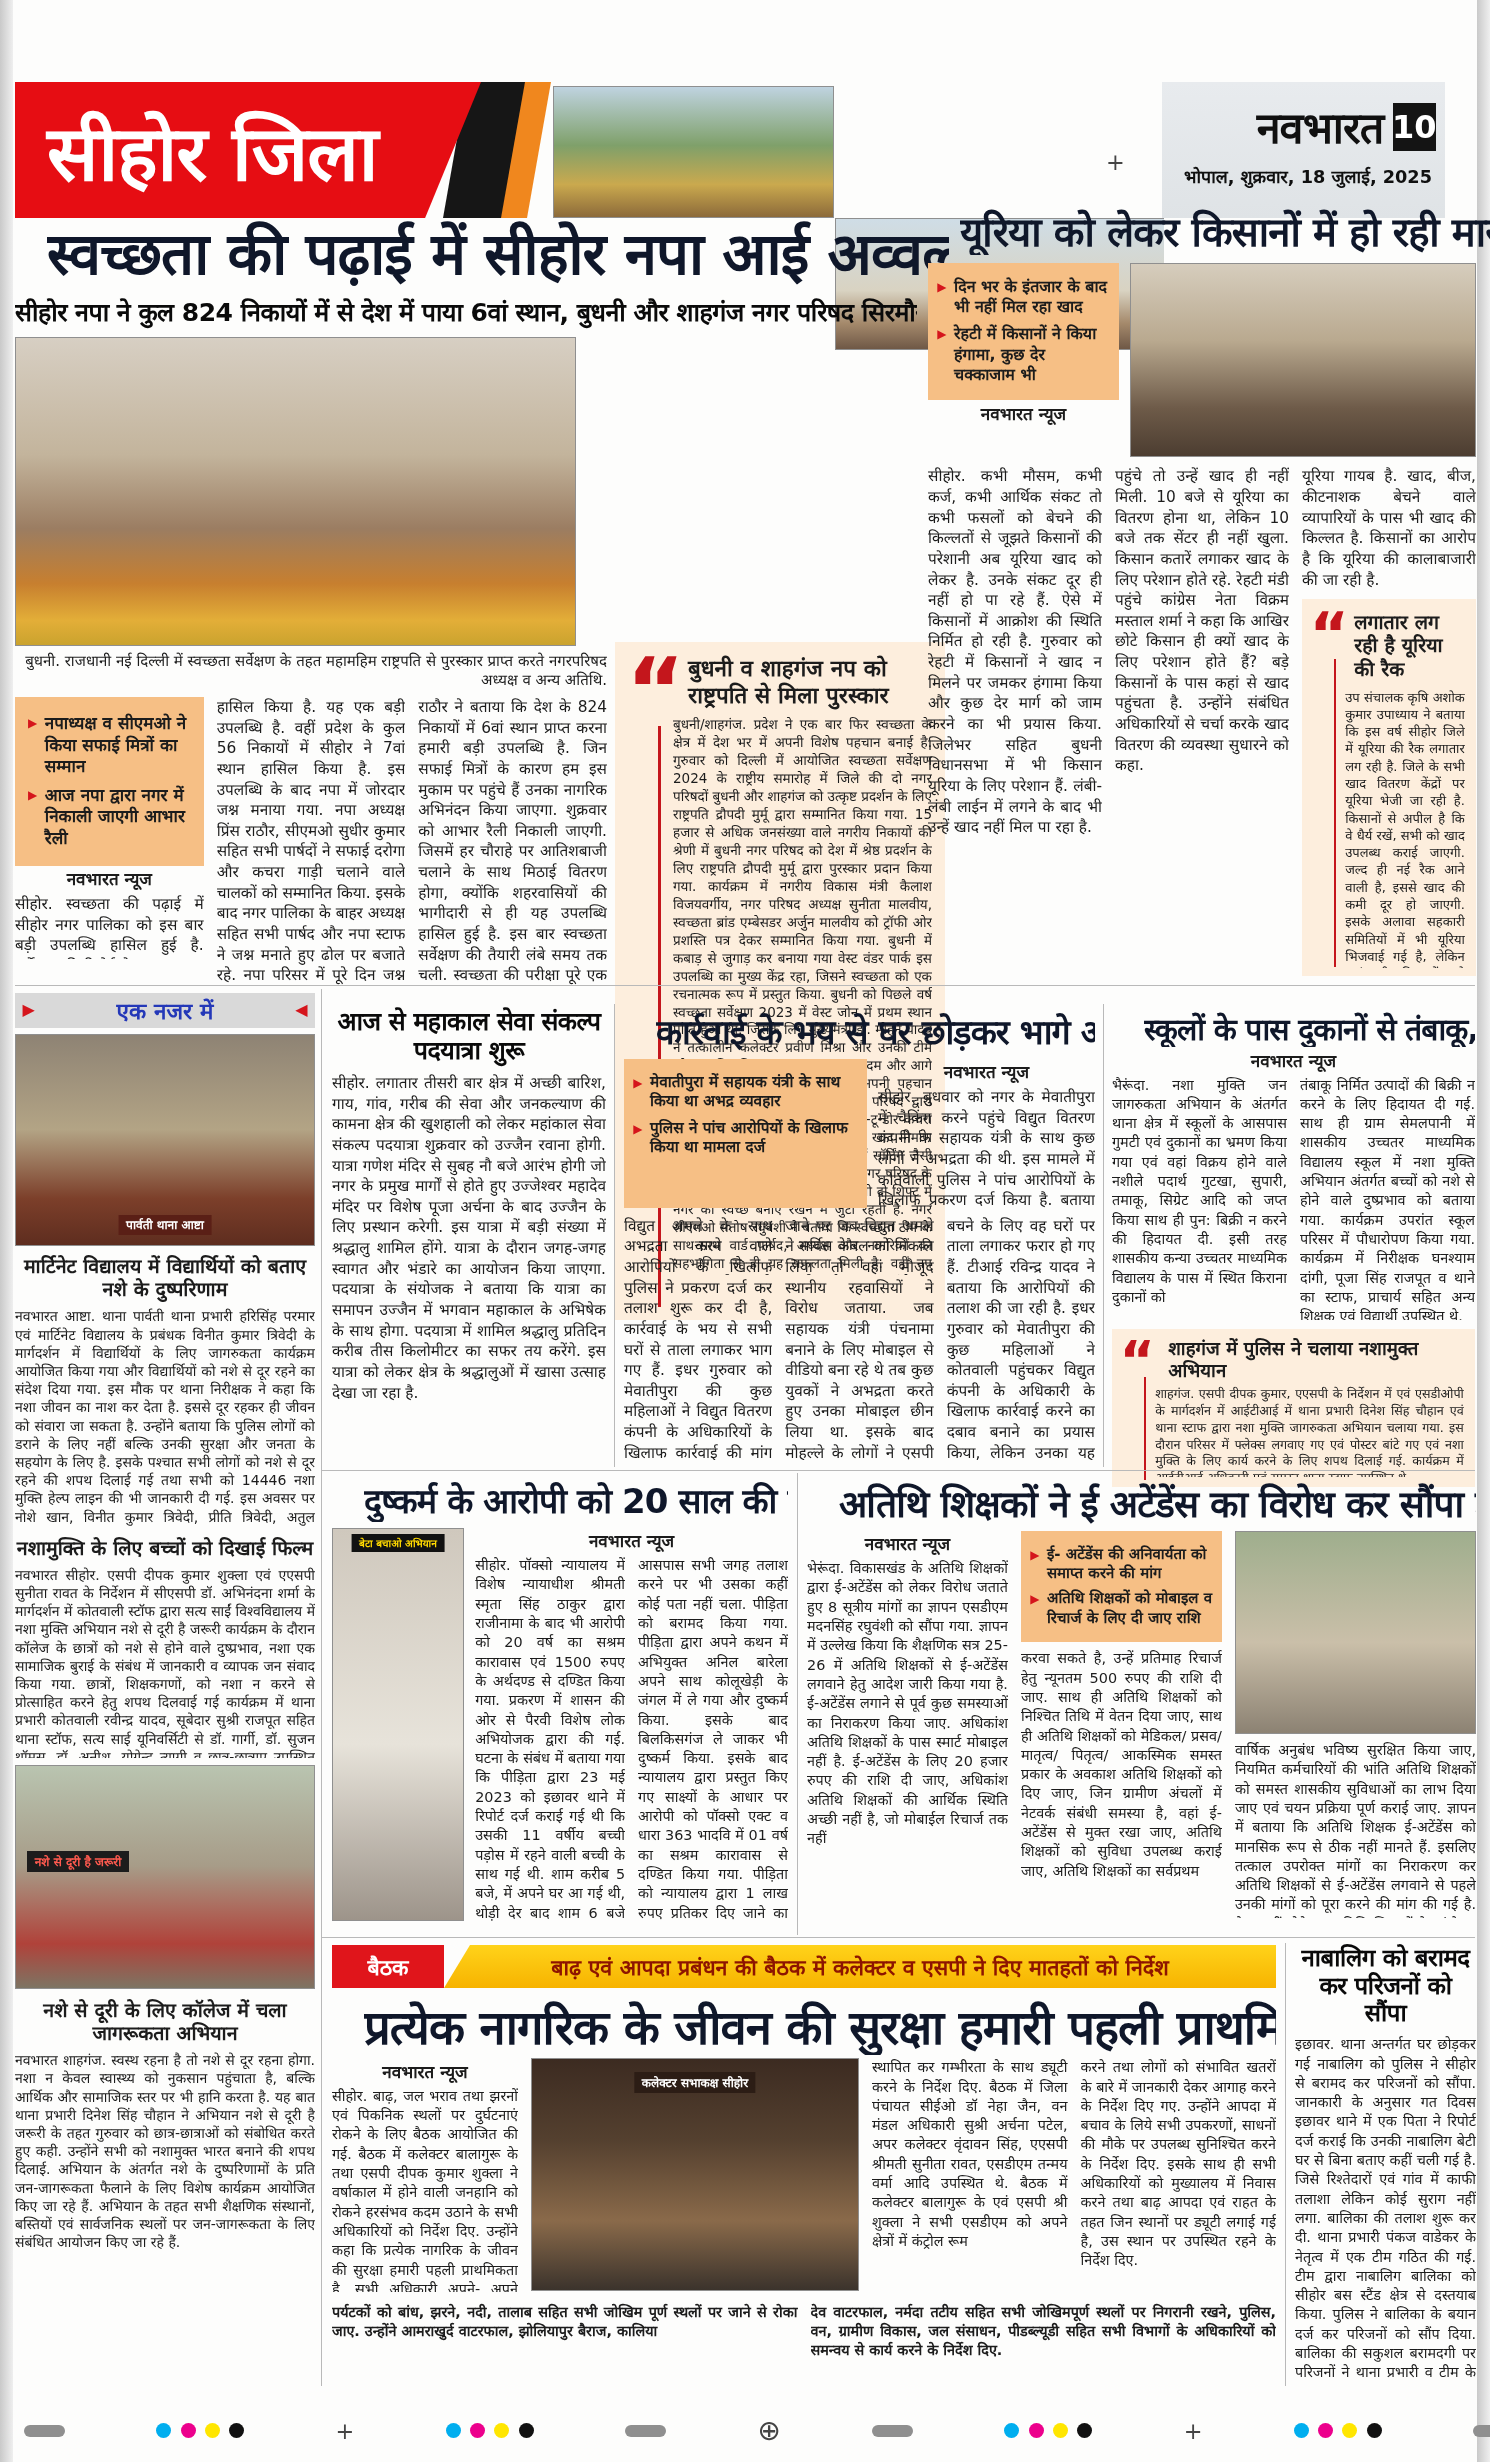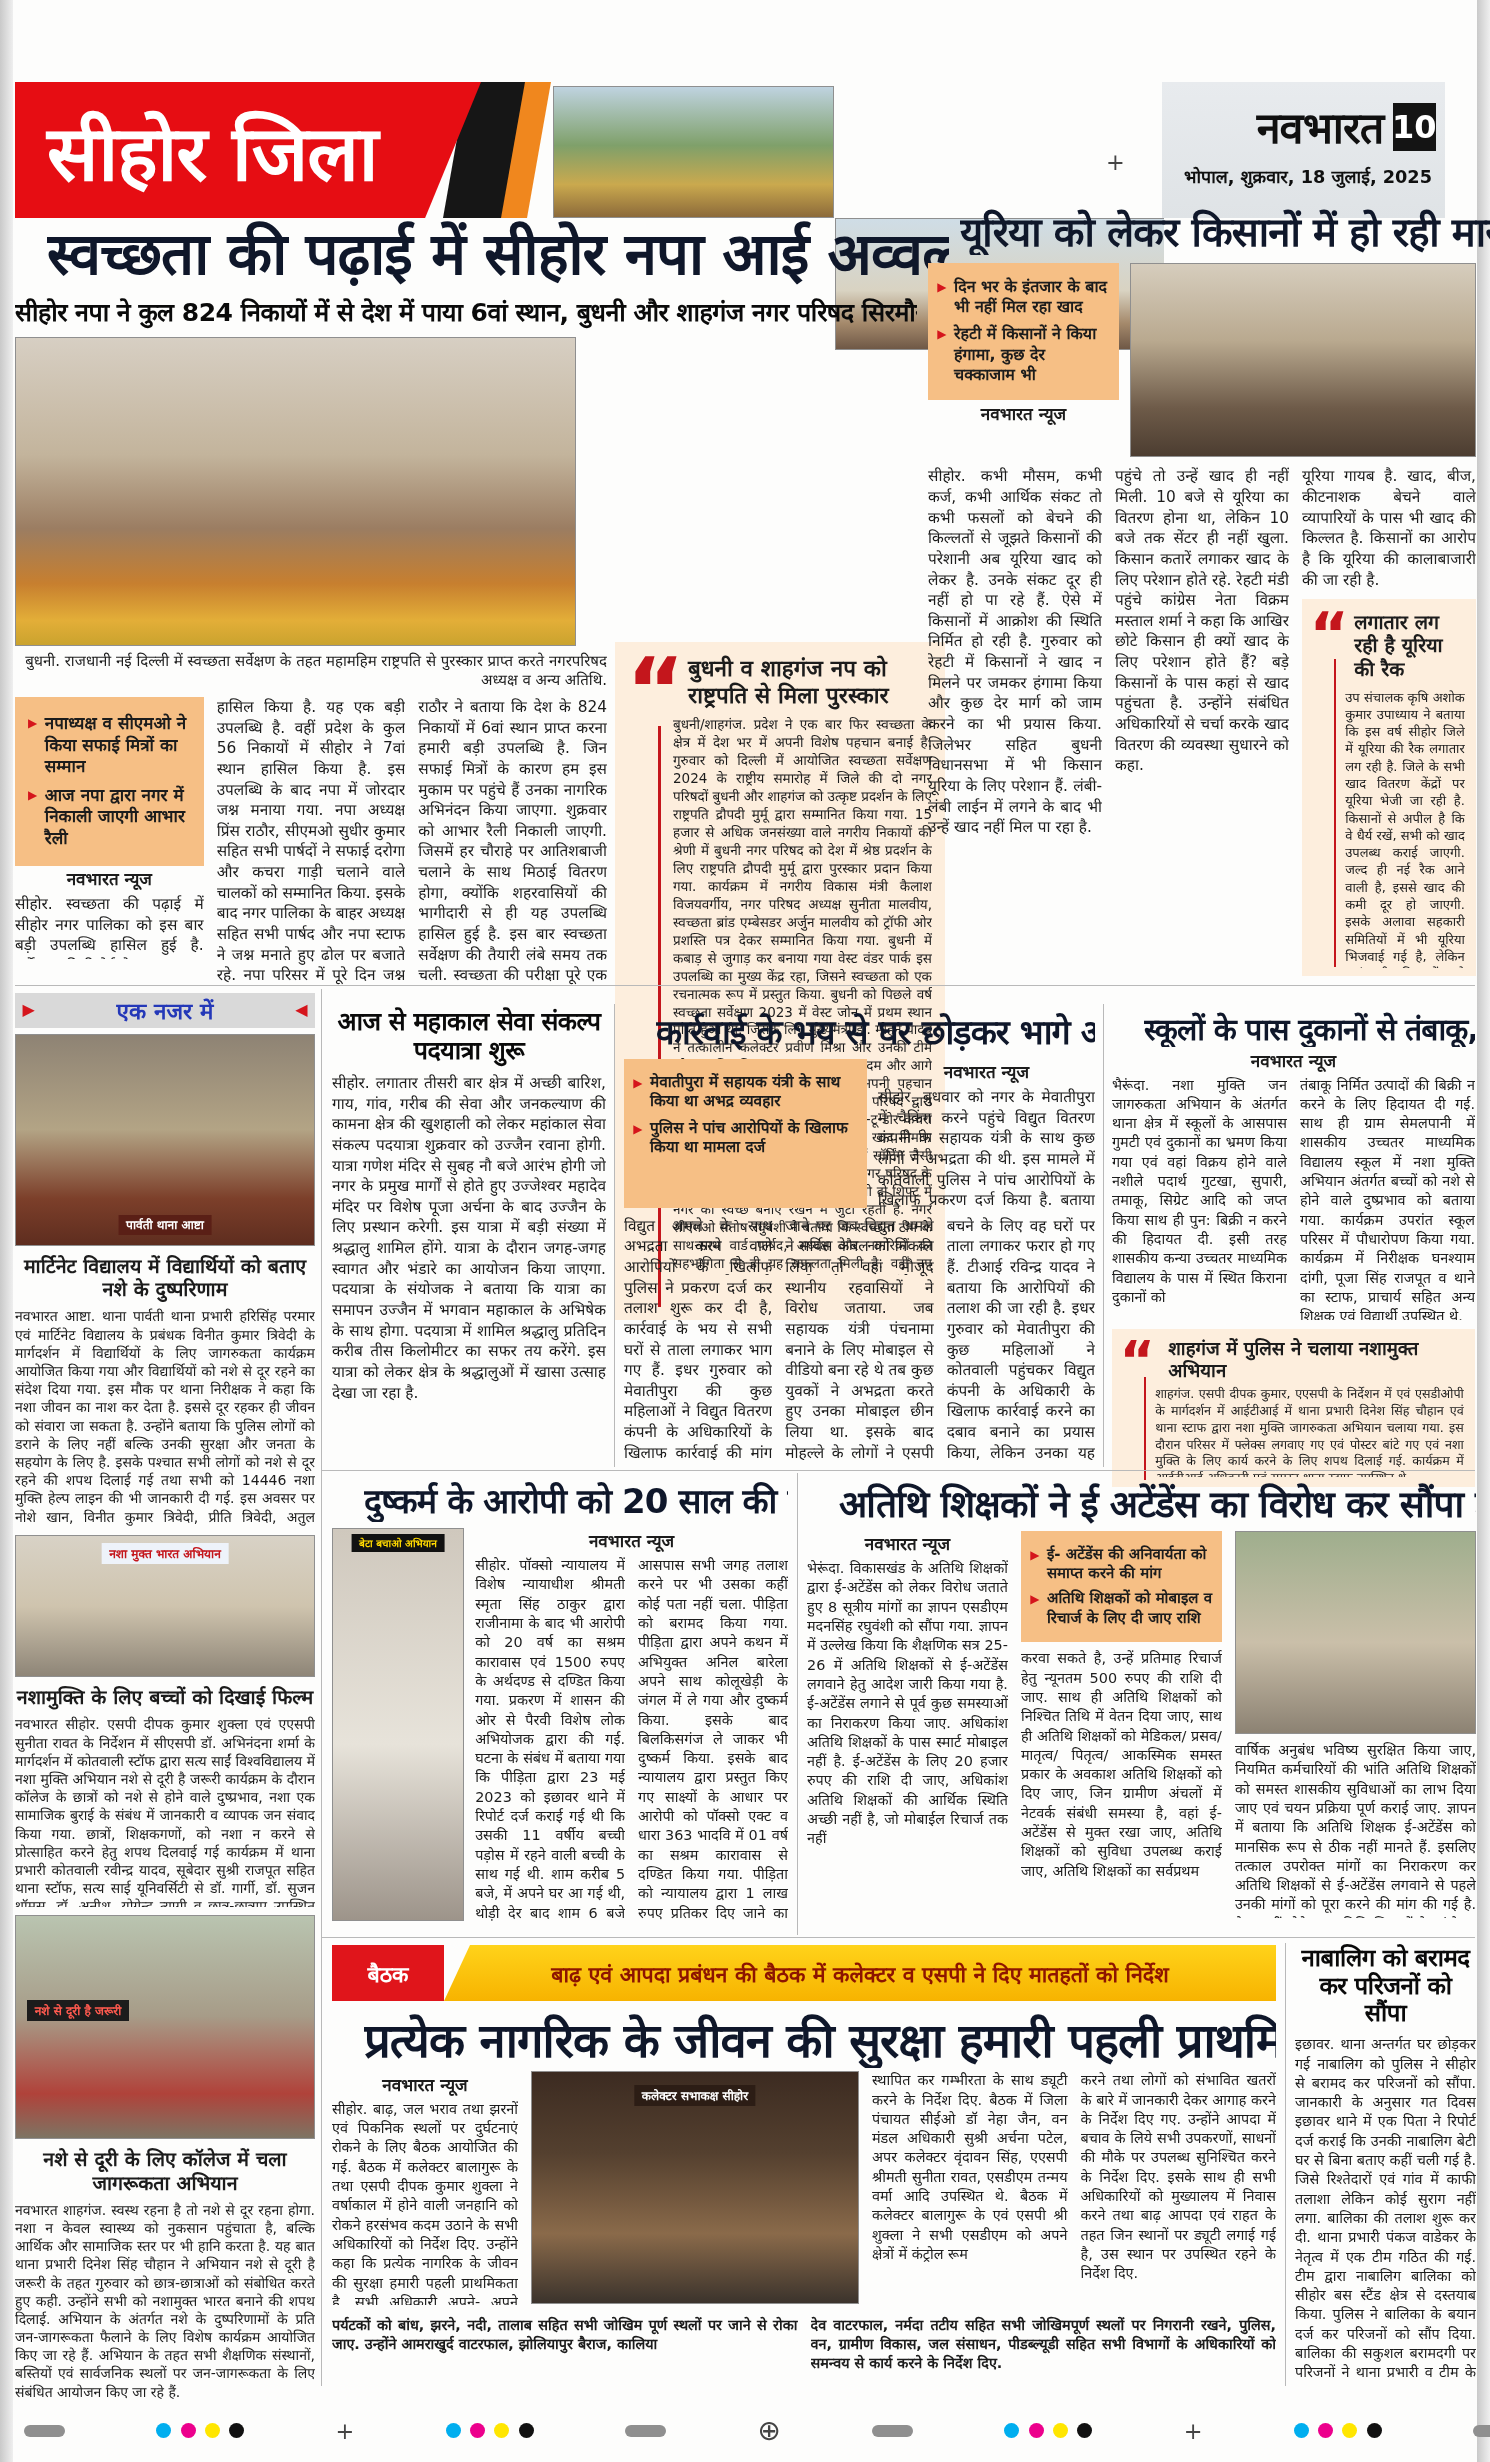--- a/index.html
+++ b/index.html
@@ -38,21 +38,21 @@
   .g-men{background:linear-gradient(180deg,#cfc8bd 0%,#e7e3da 55%,#9d948a 100%);}
   .g-outdoor{background:linear-gradient(180deg,#9fae8d 0%,#cabfa9 55%,#8c8273 100%);}
   
   .secbar{background:#d9d9d9;display:flex;align-items:center;justify-content:space-between;padding:0 7.5px;}
   .sectitle{color:#2438b8;font-weight:700;font-size:22.4px;}
   .eknart-title{font-weight:700;font-size:19.6px;line-height:1.2;text-align:center;margin:9.3px 0 5.6px;}
   .smallbt{font-size:14px;line-height:1.3;text-align:justify;overflow:hidden;}
   .vr{width:0.9px;background:#b9b9b9;}
   .hrline{height:0.9px;background:#b9b9b9;}
   
-  .kickrow{display:flex;height:56px;}
+  .kickrow{display:flex;height:43px;}
   .kickred{background:#e0151b;color:#fff;font-weight:700;font-size:21.4px;display:flex;align-items:center;justify-content:center;width:112px;}
   .kickyellow{background:linear-gradient(180deg,#ffd31a,#f7b300);color:#8d1400;font-weight:700;font-size:21.4px;flex:1;
               display:flex;align-items:center;justify-content:center;clip-path:polygon(26px 0,100% 0,100% 100%,0 100%);}
   
   .flagtext{color:#fff;font-weight:700;font-size:76px;letter-spacing:-0.9px;}
   .logo{font-weight:700;font-size:43px;color:#101010;letter-spacing:-0.9px;}
   .pagebox{background:#141414;color:#fff;font-weight:700;font-size:32px;width:43px;height:48px;
            display:flex;align-items:center;justify-content:center;}
   .dateline{font-weight:700;font-size:17.7px;color:#101010;}
   
@@ -165,23 +165,20 @@
     <div class="secbar" style="height:35px;">
       <span class="tri" style="font-size:16px;">▶</span>
       <span class="sectitle">एक नजर में</span>
       <span class="tri" style="font-size:16px;">◀</span>
     </div>
     <div class="photo g-police" style="height:210px;margin-top:5.6px;">
       <span class="chip" style="left:50%;transform:translateX(-50%);bottom:9.3px;background:#5a1f16;color:#ffffff;">पार्वती थाना आष्टा</span>
     </div>
     <div class="eknart-title">मार्टिनेट विद्यालय में विद्यार्थियों को बताए नशे के दुष्परिणाम</div>
     <div class="smallbt" style="height:220px;">नवभारत आष्टा. थाना पार्वती थाना प्रभारी हरिसिंह परमार एवं मार्टिनेट विद्यालय के प्रबंधक विनीत कुमार त्रिवेदी के मार्गदर्शन में विद्यार्थियों के लिए जागरुकता कार्यक्रम आयोजित किया गया और विद्यार्थियों को नशे से दूर रहने का संदेश दिया गया. इस मौक पर थाना निरीक्षक ने कहा कि नशा जीवन का नाश कर देता है. इससे दूर रहकर ही जीवन को संवारा जा सकता है. उन्होंने बताया कि पुलिस लोगों को डराने के लिए नहीं बल्कि उनकी सुरक्षा और जनता के सहयोग के लिए है. इसके पश्चात सभी लोगों को नशे से दूर रहने की शपथ दिलाई गई तथा सभी को 14446 नशा मुक्ति हेल्प लाइन की भी जानकारी दी गई. इस अवसर पर नोशे खान, विनीत कुमार त्रिवेदी, प्रीति त्रिवेदी, अतुल सुराणा, शिखा तिवारी, रेखा शर्मा, कुशल भूतिया, जुनेद अंसारी, अशोक महेश्वरी, पंकज ठाकुर, कृष्णपाल ठाकुर, सुल्तान अली, अंश अडगले, हेमंत पांडे आदि उपस्थित थे.</div>
-    <div class="photo g-group" style="height:140px;margin-top:7.5px;">
-      <span class="chip" style="left:50%;transform:translateX(-50%);top:7.5px;background:#eef3fa;color:#c4161c;">नशा मुक्त भारत अभियान</span>
-    </div>
     <div class="eknart-title">नशामुक्ति के लिए बच्चों को दिखाई फिल्म</div>
     <div class="smallbt" style="height:192px;">नवभारत सीहोर. एसपी दीपक कुमार शुक्ला एवं एएसपी सुनीता रावत के निर्देशन में सीएसपी डॉ. अभिनंदना शर्मा के मार्गदर्शन में कोतवाली स्टॉफ द्वारा सत्य साईं विश्वविद्यालय में नशा मुक्ति अभियान नशे से दूरी है जरूरी कार्यक्रम के दौरान कॉलेज के छात्रों को नशे से होने वाले दुष्प्रभाव, नशा एक सामाजिक बुराई के संबंध में जानकारी व व्यापक जन संवाद किया गया. छात्रों, शिक्षकगणों, को नशा न करने से प्रोत्साहित करने हेतु शपथ दिलवाई गई कार्यक्रम में थाना प्रभारी कोतवाली रवीन्द्र यादव, सूबेदार सुश्री राजपूत सहित थाना स्टॉफ, सत्य साई यूनिवर्सिटी से डॉ. गार्गी, डॉ. सुजन थॉमस, डॉ. अनीश, योगेन्द्र त्यागी व छात्र-छात्राए उपस्थित थे.</div>
     <div class="photo g-rally" style="height:222px;margin-top:7.5px;">
       <span class="chip" style="left:11.2px;top:38%;background:#1c1c1c;color:#ff5a4f;">नशे से दूरी है जरूरी</span>
     </div>
     <div class="eknart-title">नशे से दूरी के लिए कॉलेज में चला जागरूकता अभियान</div>
     <div class="smallbt" style="height:233px;">नवभारत शाहगंज. स्वस्थ रहना है तो नशे से दूर रहना होगा. नशा न केवल स्वास्थ्य को नुकसान पहुंचाता है, बल्कि आर्थिक और सामाजिक स्तर पर भी हानि करता है. यह बात थाना प्रभारी दिनेश सिंह चौहान ने अभियान नशे से दूरी है जरूरी के तहत गुरुवार को छात्र-छात्राओं को संबोधित करते हुए कही. उन्होंने सभी को नशामुक्त भारत बनाने की शपथ दिलाई. अभियान के अंतर्गत नशे के दुष्परिणामों के प्रति जन-जागरूकता फैलाने के लिए विशेष कार्यक्रम आयोजित किए जा रहे हैं. अभियान के तहत सभी शैक्षणिक संस्थानों, बस्तियों एवं सार्वजनिक स्थलों पर जन-जागरूकता के लिए संबंधित आयोजन किए जा रहे हैं.</div>
   </div>
 
   <div class="abs" style="left:332px;top:1008px;width:274px;height:458px;">

